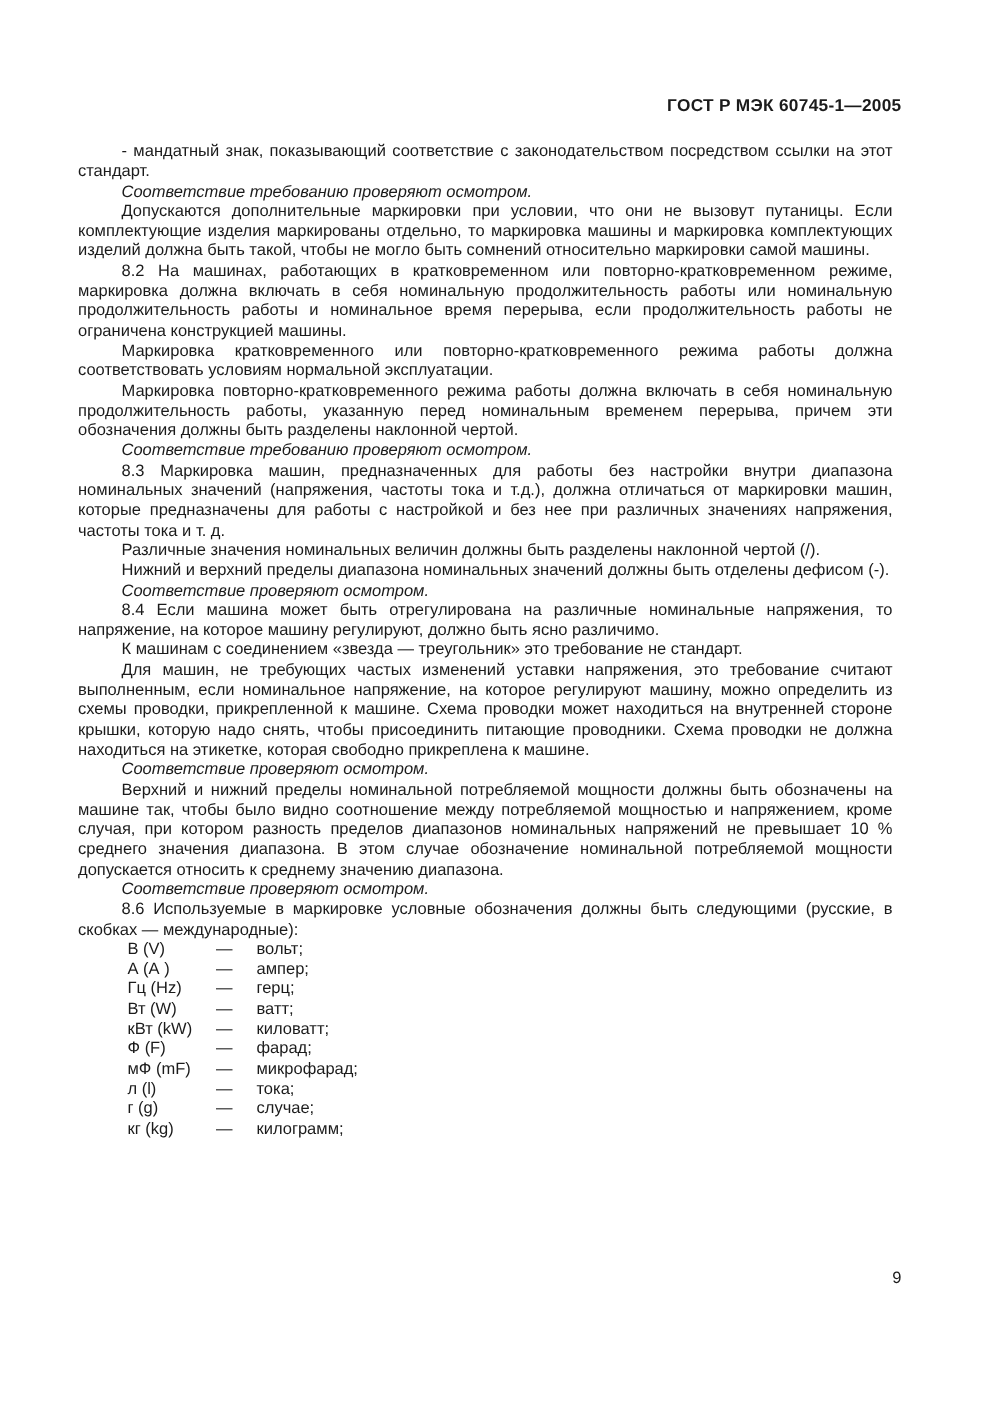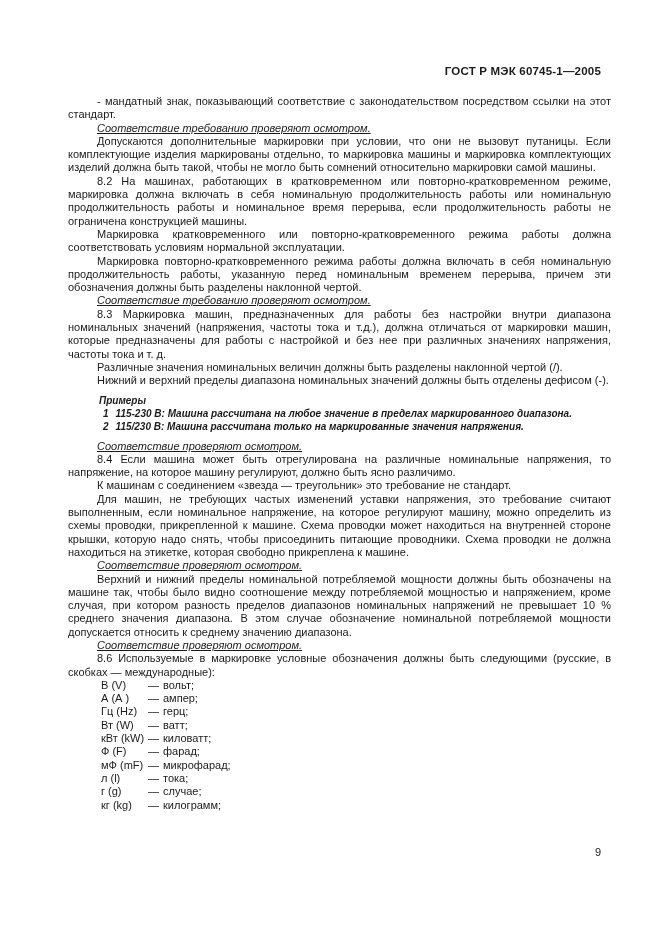--- a/index.html
+++ b/index.html
@@ -24,33 +24,32 @@
     width: 543px;
     text-align: right;
     font-size: 11.5px;
     font-weight: 700;
     letter-spacing: 0.2px;
     white-space: nowrap;
   }
   .content {
     position: absolute;
     top: 95px;
-    left: 68px;
+    left: 52px;
     width: 543px;
     font-size: 11px;
     line-height: 13.3px;
   }
   p.para {
     margin: 0;
     text-indent: 29px;
     text-align: justify;
   }
   p.para.italic {
     font-style: italic;
-    text-decoration: underline;
   }
   .examples-block {
     margin: 6px 0 7px 0;
     font-size: 10px;
     line-height: 13px;
     font-weight: 700;
     font-style: italic;
   }
   .examples-title {
     margin: 0;
@@ -63,20 +62,21 @@
   .example-num {
     display: inline-block;
     margin-right: 7px;
   }
   .symbols-list {
     margin-left: 33px;
   }
   .symbol-row {
     display: flex;
     line-height: 13.3px;
+    gap: 12px;
   }
   .symbol-abbrev {
     width: 47px;
     flex: 0 0 47px;
   }
   .symbol-dash {
     width: 15px;
     flex: 0 0 15px;
   }
   .page-number {
@@ -101,25 +101,20 @@
     <p class="para italic">Соответствие требованию проверяют осмотром.</p>
     <p class="para">Допускаются дополнительные маркировки при условии, что они не вызовут путаницы. Если комплектующие изделия маркированы отдельно, то маркировка машины и маркировка комплектующих изделий должна быть такой, чтобы не могло быть сомнений относительно маркировки самой машины.</p>
     <p class="para">8.2 На машинах, работающих в кратковременном или повторно-кратковременном режиме, маркировка должна включать в себя номинальную продолжительность работы или номинальную продолжительность работы и номинальное время перерыва, если продолжительность работы не ограничена конструкцией машины.</p>
     <p class="para">Маркировка кратковременного или повторно-кратковременного режима работы должна соответствовать условиям нормальной эксплуатации.</p>
     <p class="para">Маркировка повторно-кратковременного режима работы должна включать в себя номинальную продолжительность работы, указанную перед номинальным временем перерыва, причем эти обозначения должны быть разделены наклонной чертой.</p>
     <p class="para italic">Соответствие требованию проверяют осмотром.</p>
     <p class="para">8.3 Маркировка машин, предназначенных для работы без настройки внутри диапазона номинальных значений (напряжения, частоты тока и т.д.), должна отличаться от маркировки машин, которые предназначены для работы с настройкой и без нее при различных значениях напряжения, частоты тока и т. д.</p>
     <p class="para">Различные значения номинальных величин должны быть разделены наклонной чертой (/).</p>
     <p class="para">Нижний и верхний пределы диапазона номинальных значений должны быть отделены дефисом (-).</p>
 
-    <div class="examples-block">
-      <p class="examples-title">Примеры</p>
-      <p class="example-row"><span class="example-num">1</span><span>115-230 В: Машина рассчитана на любое значение в пределах маркированного диапазона.</span></p>
-      <p class="example-row"><span class="example-num">2</span><span>115/230 В:  Машина рассчитана только на маркированные значения напряжения.</span></p>
-    </div>
 
     <p class="para italic">Соответствие проверяют осмотром.</p>
     <p class="para">8.4 Если машина может быть отрегулирована на различные номинальные напряжения, то напряжение, на которое машину регулируют, должно быть ясно различимо.</p>
     <p class="para">К машинам с соединением «звезда — треугольник» это требование не стандарт.</p>
     <p class="para">Для машин, не требующих частых изменений уставки напряжения, это требование считают выполненным, если номинальное напряжение, на которое регулируют машину, можно определить из схемы проводки, прикрепленной к машине. Схема проводки может находиться на внутренней стороне крышки, которую надо снять, чтобы присоединить питающие проводники. Схема проводки не должна находиться на этикетке, которая свободно прикреплена к машине.</p>
     <p class="para italic">Соответствие проверяют осмотром.</p>
     <p class="para">Верхний и нижний пределы номинальной потребляемой мощности должны быть обозначены на машине так, чтобы было видно соотношение между потребляемой мощностью и напряжением, кроме случая, при котором разность пределов диапазонов номинальных напряжений не превышает 10 % среднего значения диапазона. В этом случае обозначение номинальной потребляемой мощности допускается относить к среднему значению диапазона.</p>
     <p class="para italic">Соответствие проверяют осмотром.</p>
     <p class="para">8.6 Используемые в маркировке условные обозначения должны быть следующими (русские, в скобках — международные):</p>
 

